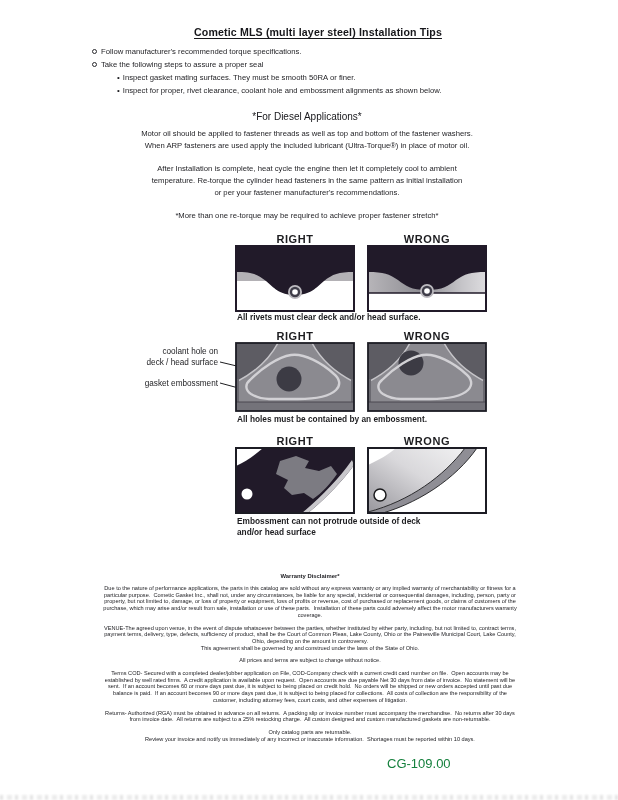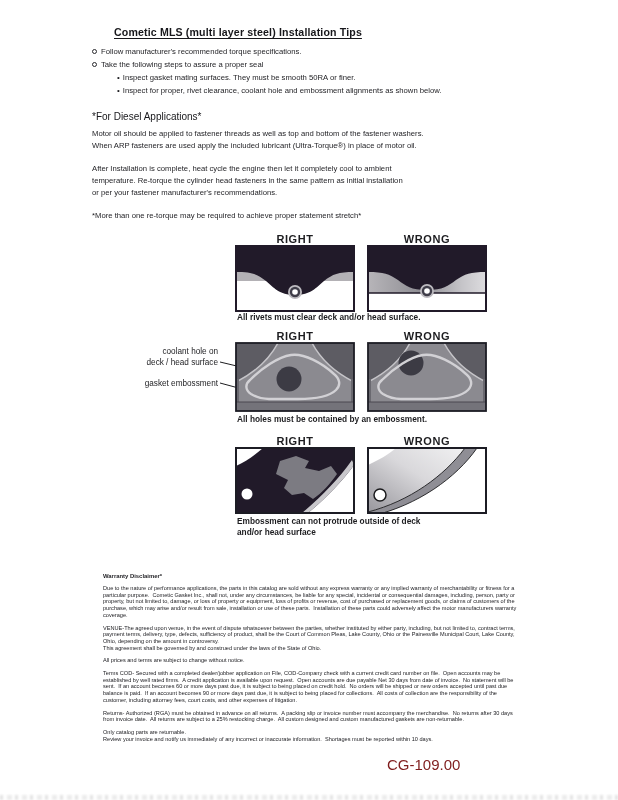--- a/index.html
+++ b/index.html
@@ -1,18 +1,18 @@
 <!DOCTYPE html>
 <html><head>
 <meta charset="utf-8">
 <style>
   html,body{margin:0;padding:0;background:#ffffff;}
   .sheet{
     position:relative;width:618px;height:800px;background:#ffffff;
-    font-family:"Liberation Sans",sans-serif;color:#1e1e22;overflow:hidden;
+    font-family:"Liberation Sans",sans-serif;color:#1e1e22;overflow:hidden;text-align:center;
   }
   
   .content{position:absolute;left:92px;top:26px;width:430px;}
   .doc-title{
     margin:0 0 7px 22px;font-size:10.6px;font-weight:bold;letter-spacing:.15px;
     text-decoration:underline;text-underline-offset:2px;color:#17171b;
   }
   .bullet-row{display:flex;align-items:flex-start;line-height:13px;font-size:7.7px;}
   .bullet-dot{
     width:3px;height:3px;border:1px solid #2a2a2e;border-radius:50%;
@@ -26,21 +26,21 @@
   .figures{position:absolute;left:92px;top:229px;}
   svg text{font-family:"Liberation Sans",sans-serif;fill:#1d1d20;}
   .fig-title{font-size:11px;font-weight:bold;letter-spacing:.6px;}
   .fig-caption{font-size:8.3px;font-weight:bold;}
   .fig-label{font-size:8.2px;}
   
   .warranty{position:absolute;left:103px;top:573px;width:414px;color:#232327;}
   .warranty-heading{font-size:5.9px;font-weight:bold;margin:0 0 6px 0;}
   .warranty-para{font-size:5.6px;line-height:6.7px;margin:0 0 6px 0;white-space:pre-wrap;}
   
-  .page-number{position:absolute;left:387px;top:756px;font-size:15px;color:#7f1d1d;}
+  .page-number{position:absolute;left:387px;top:756px;font-size:13px;color:#15803d;}
   .edge-artifact{
     position:absolute;left:0;bottom:0;width:618px;height:5px;opacity:.28;filter:blur(1px);
     background:repeating-linear-gradient(90deg,#9a9a9a 0 3px,#ffffff 3px 7px,#bdbdbd 7px 12px,#ffffff 12px 15px);
   }
 </style>
 </head>
 <body>
 
 <div class="sheet">
 
@@ -63,21 +63,21 @@
       <span class="sub-bullet-dot">•</span>
       <span>Inspect for proper, rivet clearance, coolant hole and embossment alignments as shown below.</span>
     </div>
 
     <h2 class="diesel-heading">*For Diesel Applications*</h2>
     <p class="para">Motor oil should be applied to fastener threads as well as top and bottom of the fastener washers.
 When ARP fasteners are used apply the included lubricant (Ultra-Torque®) in place of motor oil.</p>
     <p class="para">After Installation is complete, heat cycle the engine then let it completely cool to ambient
 temperature. Re-torque the cylinder head fasteners in the same pattern as initial installation
 or per your fastener manufacturer's recommendations.</p>
-    <p class="para">*More than one re-torque may be required to achieve proper statement stretch*</p>
+    <p class="para">*More than one re-torque may be required to achieve proper fastener stretch*</p>
   </div>
 
   <div class="figures">
     <svg width="440" height="318" viewBox="0 0 440 318">
       <defs>
         <linearGradient id="gradDeckWrong" x1="0" y1="0" x2="1" y2="0">
           <stop offset="0" stop-color="#b7b5b9"></stop>
             <stop offset="0.45" stop-color="#8e8d93"></stop>
           <stop offset="0.8" stop-color="#c6c5c9"></stop>
             <stop offset="1" stop-color="#dddcdf"></stop>

